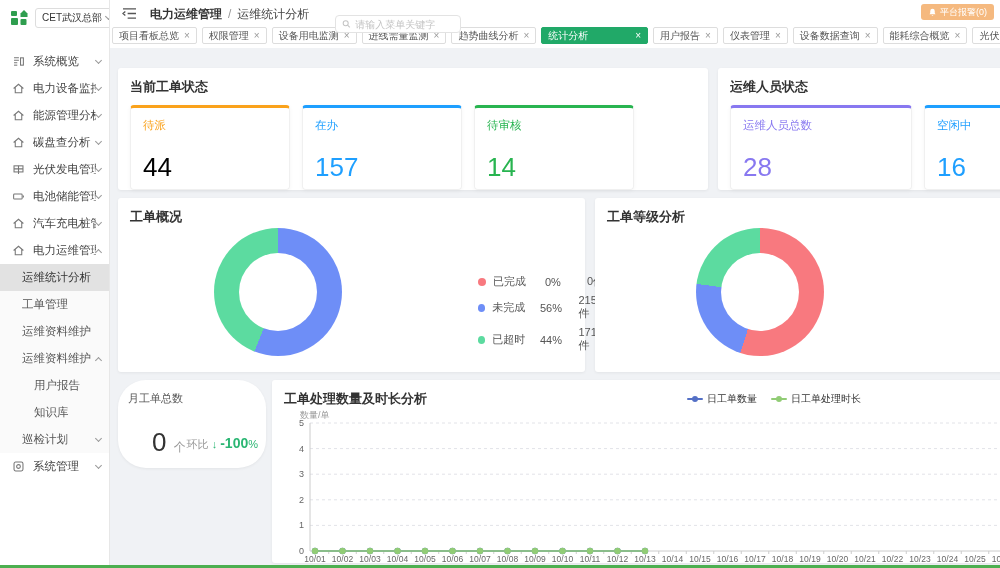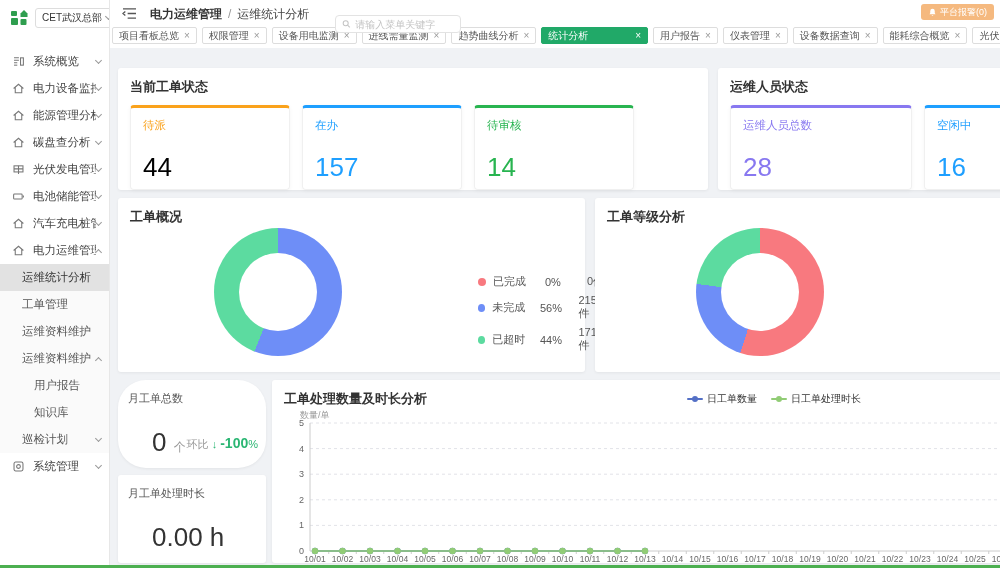--- a/index.html
+++ b/index.html
@@ -384,24 +384,20 @@
               <div class="mini-title">月工单总数</div>
               <div class="mini-value">
                 <span>0</span>
                 <span class="mini-unit">个</span>
               </div>
               <div class="ratio">
                 <span>环比</span>
                 <span class="ratio-green">↓</span>
                 <span class="ratio-green ratio-val">-100</span><span class="ratio-green">%</span>
               </div>
-            </section>
-            <section class="card mini-card">
-              <div class="mini-title">月工单处理时长</div>
-              <div class="mini-value">0.00 h</div>
             </section>
           </div>
 
           <section class="card chart-card">
             <h3 class="card-title">工单处理数量及时长分析</h3>
             <div class="line-legend">
               <span class="ll-item">
                 <span class="ll-mark" style="background-color: rgb(84, 112, 198);">
                     <i style="background-color: rgb(84, 112, 198);"></i>
                   </span>

